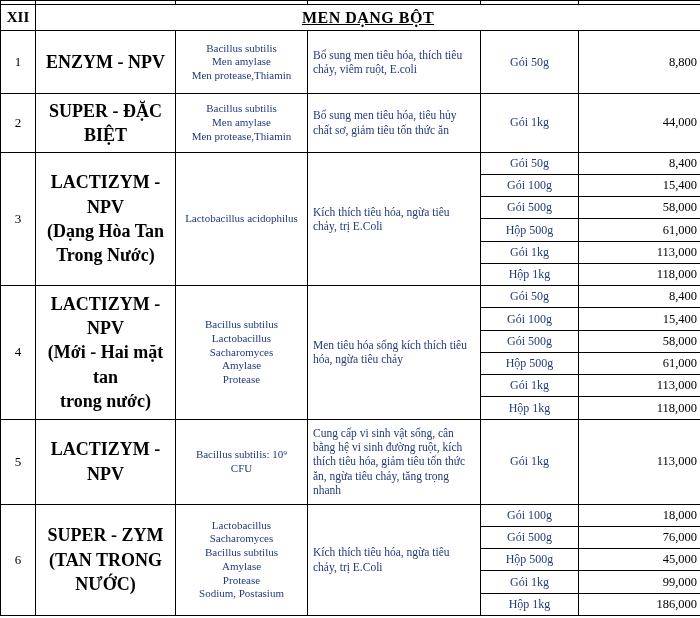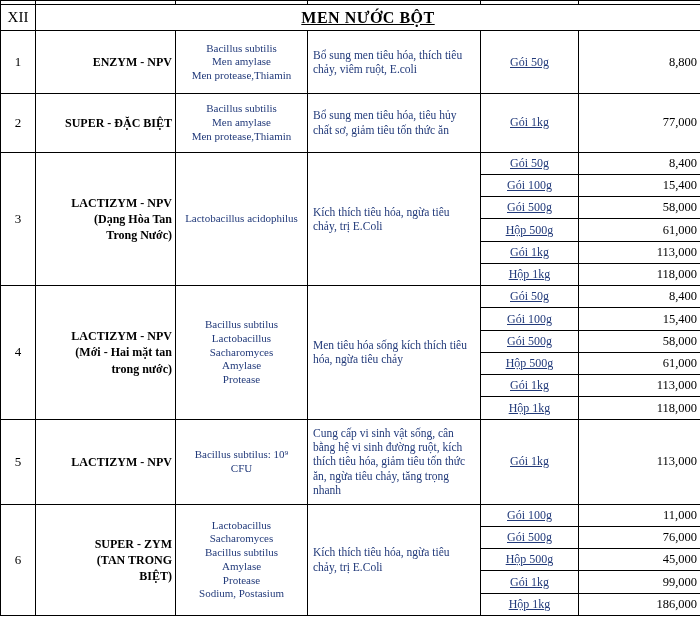--- a/index.html
+++ b/index.html
@@ -26,38 +26,38 @@
   }
   tr.spacer td {
     height: 3px;
     padding: 0;
     line-height: 0;
     border-top: 1px solid #000;
   }
   tr.header-row { height: 26px; }
   td.sec-no {
     text-align: center;
-    font-weight: normal;
+    font-weight: bold;
     font-size: 15px;
   }
   td.title {
     text-align: center;
     font-weight: bold;
     font-size: 16px;
     text-decoration: underline;
     letter-spacing: 0.5px;
   }
   td.no {
     text-align: center;
     font-size: 13px;
   }
   td.name {
-    text-align: right;
+    text-align: center;
     font-weight: bold;
-    font-size: 12px;
+    font-size: 18px;
     white-space: pre-line;
     line-height: 1.35;
   }
   td.ingr {
     text-align: center;
     font-size: 11px;
     color: #223a7a;
     white-space: pre-line;
     line-height: 1.25;
   }
@@ -66,21 +66,20 @@
     font-size: 11.5px;
     color: #223a7a;
     padding-left: 5px;
     padding-right: 4px;
     line-height: 1.25;
   }
   td.pkg {
     text-align: center;
     font-size: 12px;
     color: #223a7a;
-    text-decoration: underline;
   }
   td.price {
     text-align: right;
     font-size: 12.5px;
   }
   tr.row-s1 { height: 62px; }
   tr.row-s2 { height: 58px; }
   tr.row-s5 { height: 84px; }
   tr.sub { height: 22px; }
 </style>
@@ -101,21 +100,21 @@
       <td></td>
         <td></td>
         <td></td>
         <td></td>
         <td></td>
         <td></td>
     </tr>
 
     <tr class="header-row">
       <td class="sec-no">XII</td>
-      <td class="title" colspan="5">MEN NƯỚC BỘT</td>
+      <td class="title" colspan="5">MEN DẠNG BỘT</td>
     </tr>
 
     <tr class="row-s1">
       <td class="no">1</td>
       <td class="name">ENZYM - NPV</td>
       <td class="ingr">Bacillus subtilis
 Men amylase
 Men protease,Thiamin</td>
       <td class="desc">Bổ sung men tiêu hóa, thích tiêu chảy, viêm ruột, E.coli</td>
       <td class="pkg">Gói 50g</td>
@@ -123,21 +122,21 @@
     </tr>
 
     <tr class="row-s2">
       <td class="no">2</td>
       <td class="name">SUPER - ĐẶC BIỆT</td>
       <td class="ingr">Bacillus subtilis
 Men amylase
 Men protease,Thiamin</td>
       <td class="desc">Bổ sung men tiêu hóa, tiêu hủy chất sơ, giảm tiêu tốn thức ăn</td>
       <td class="pkg">Gói 1kg</td>
-      <td class="price">77,000</td>
+      <td class="price">44,000</td>
     </tr>
 
     <tr class="sub">
       <td class="no" rowspan="6">3</td>
       <td class="name" rowspan="6">LACTIZYM - NPV
 (Dạng Hòa Tan
 Trong Nước)</td>
       <td class="ingr" rowspan="6">Lactobacillus acidophilus</td>
       <td class="desc" rowspan="6">Kích thích tiêu hóa, ngừa tiêu chảy, trị E.Coli</td>
       <td class="pkg">Gói 50g</td>
@@ -195,41 +194,41 @@
       <td class="price">113,000</td>
     </tr>
     <tr class="sub">
       <td class="pkg">Hộp 1kg</td>
       <td class="price">118,000</td>
     </tr>
 
     <tr class="row-s5">
       <td class="no">5</td>
       <td class="name">LACTIZYM - NPV</td>
-      <td class="ingr">Bacillus subtilus: 10⁹
+      <td class="ingr">Bacillus subtilis: 10⁹
 CFU</td>
       <td class="desc">Cung cấp vi sinh vật sống, cân bằng hệ vi sinh đường ruột, kích thích tiêu hóa, giảm tiêu tốn thức ăn, ngừa tiêu chảy, tăng trọng nhanh</td>
       <td class="pkg">Gói 1kg</td>
       <td class="price">113,000</td>
     </tr>
 
     <tr class="sub">
       <td class="no" rowspan="5">6</td>
       <td class="name" rowspan="5">SUPER - ZYM
 (TAN TRONG
-BIỆT)</td>
+NƯỚC)</td>
       <td class="ingr" rowspan="5">Lactobacillus
 Sacharomyces
 Bacillus subtilus
 Amylase
 Protease
 Sodium, Postasium</td>
       <td class="desc" rowspan="5">Kích thích tiêu hóa, ngừa tiêu chảy, trị E.Coli</td>
       <td class="pkg">Gói 100g</td>
-      <td class="price">11,000</td>
+      <td class="price">18,000</td>
     </tr>
     <tr class="sub">
       <td class="pkg">Gói 500g</td>
       <td class="price">76,000</td>
     </tr>
     <tr class="sub">
       <td class="pkg">Hộp 500g</td>
       <td class="price">45,000</td>
     </tr>
     <tr class="sub">

